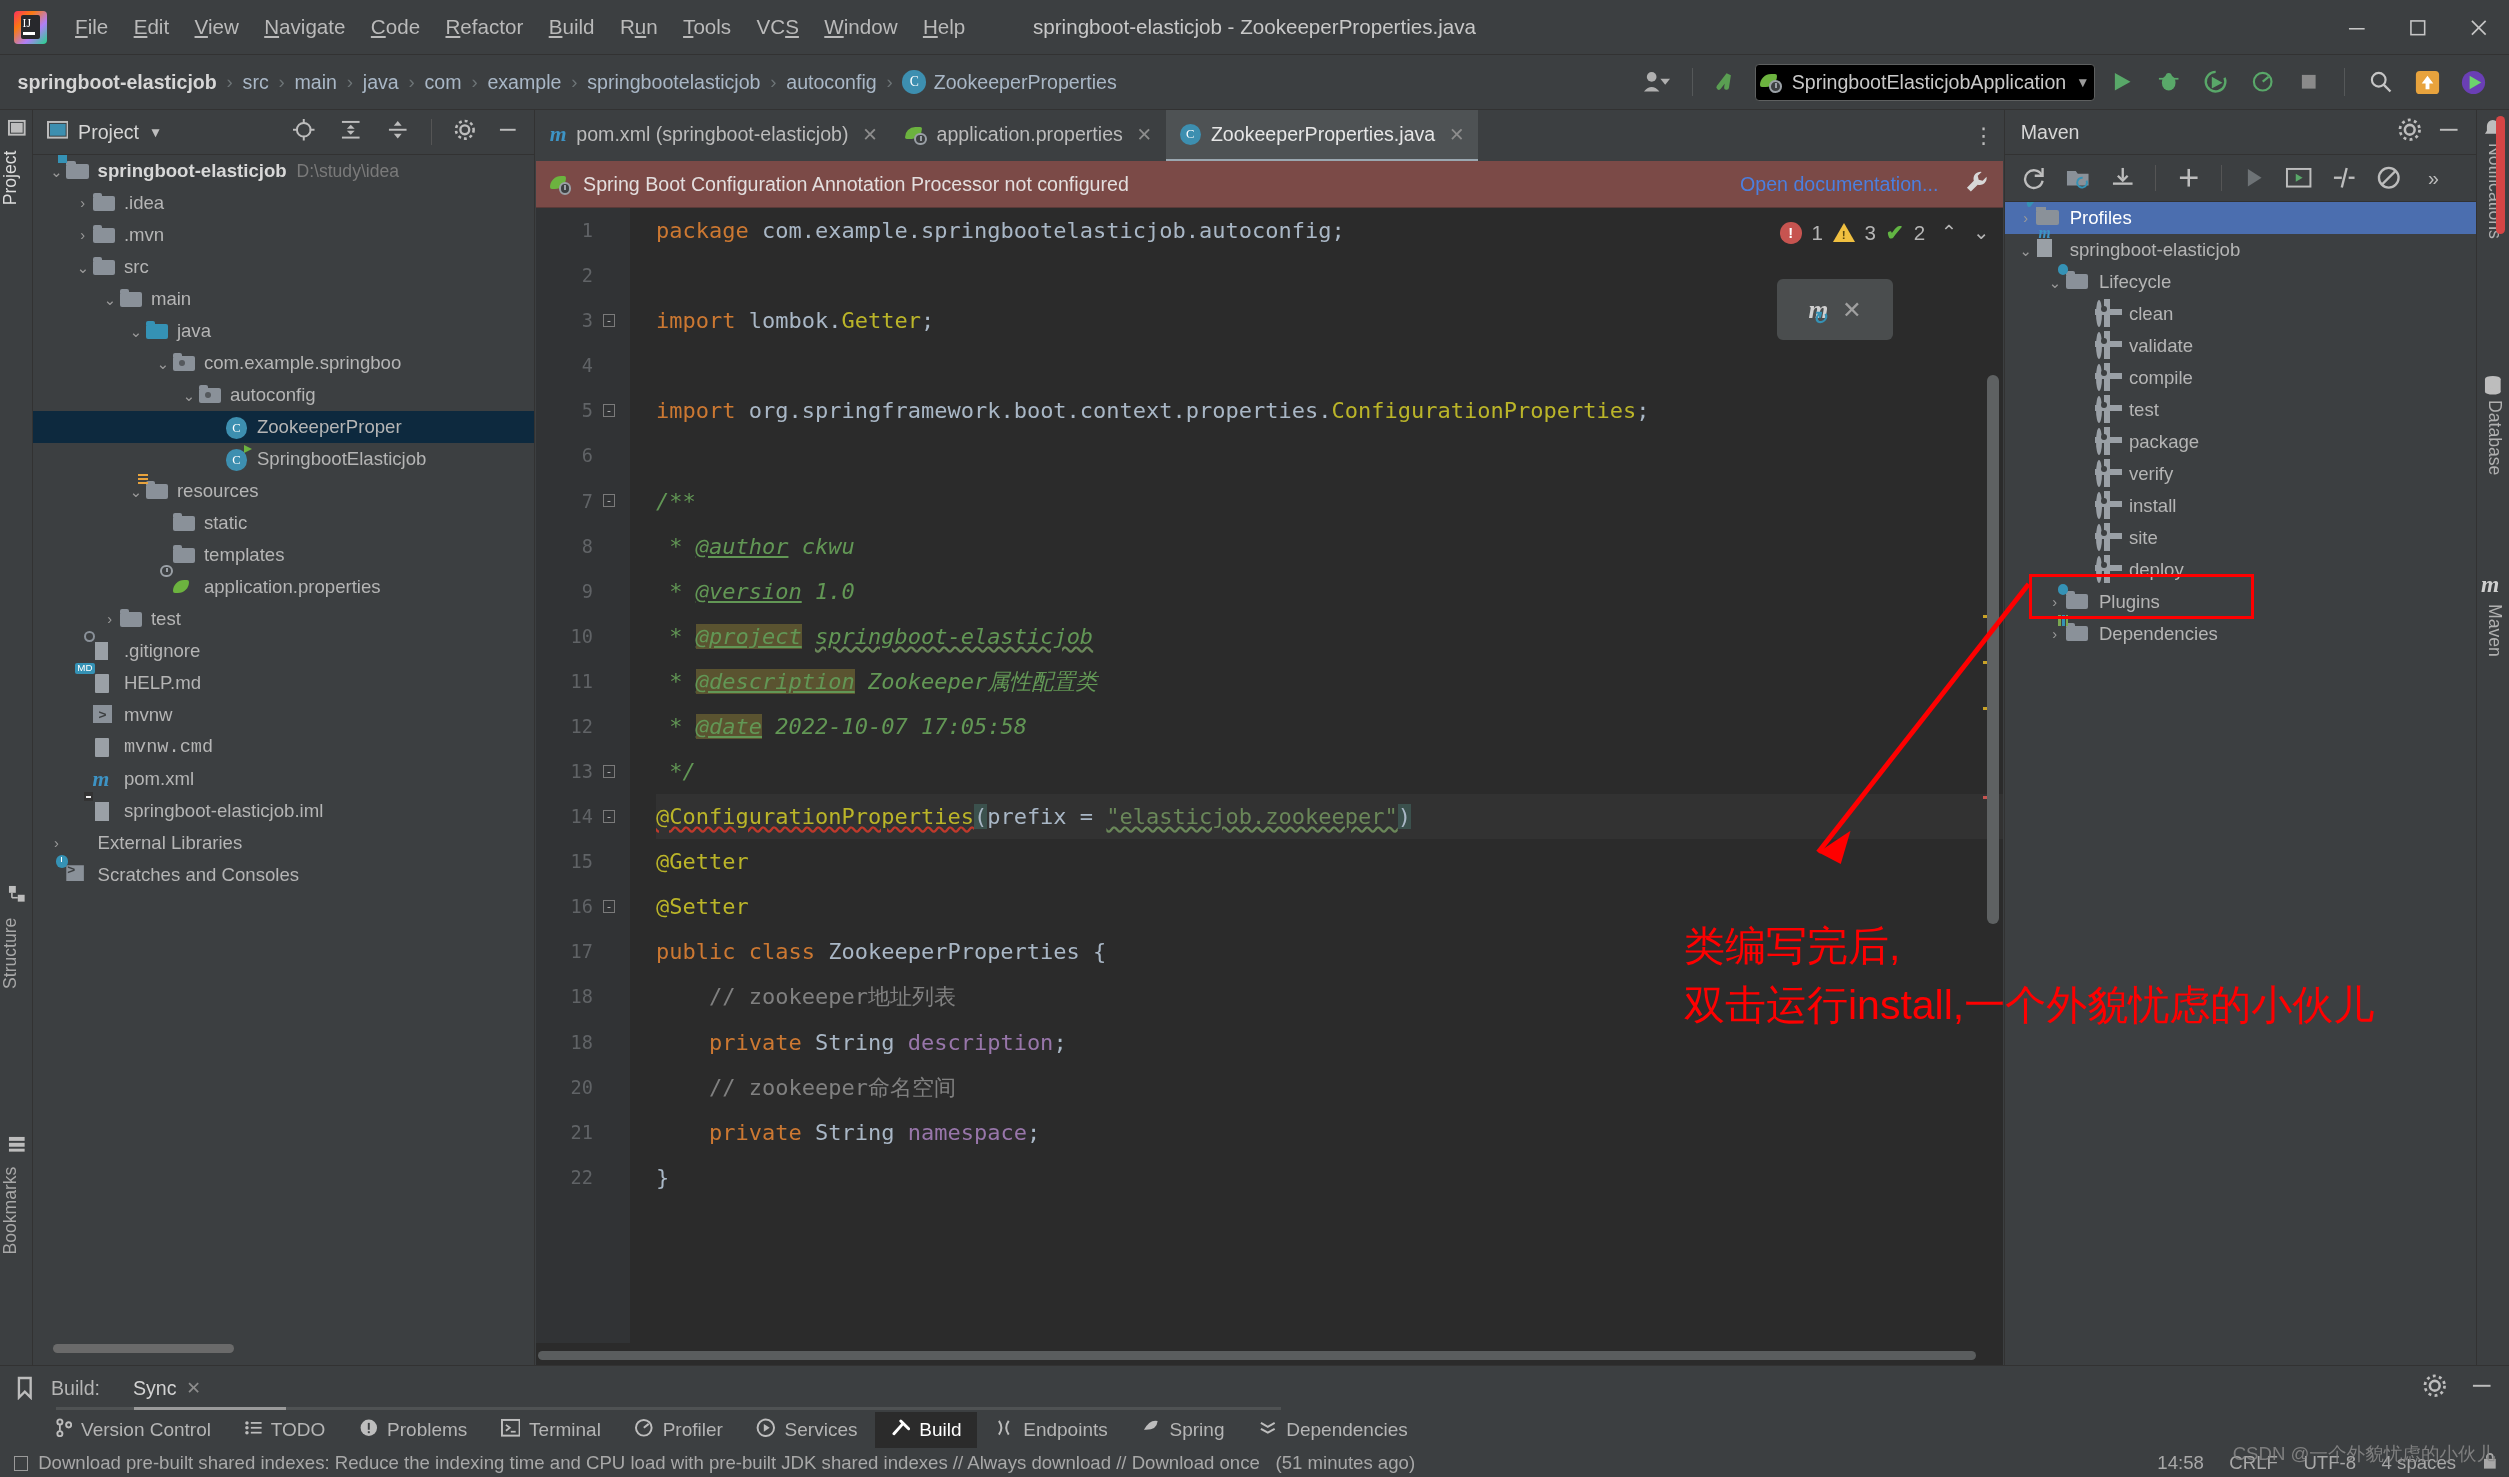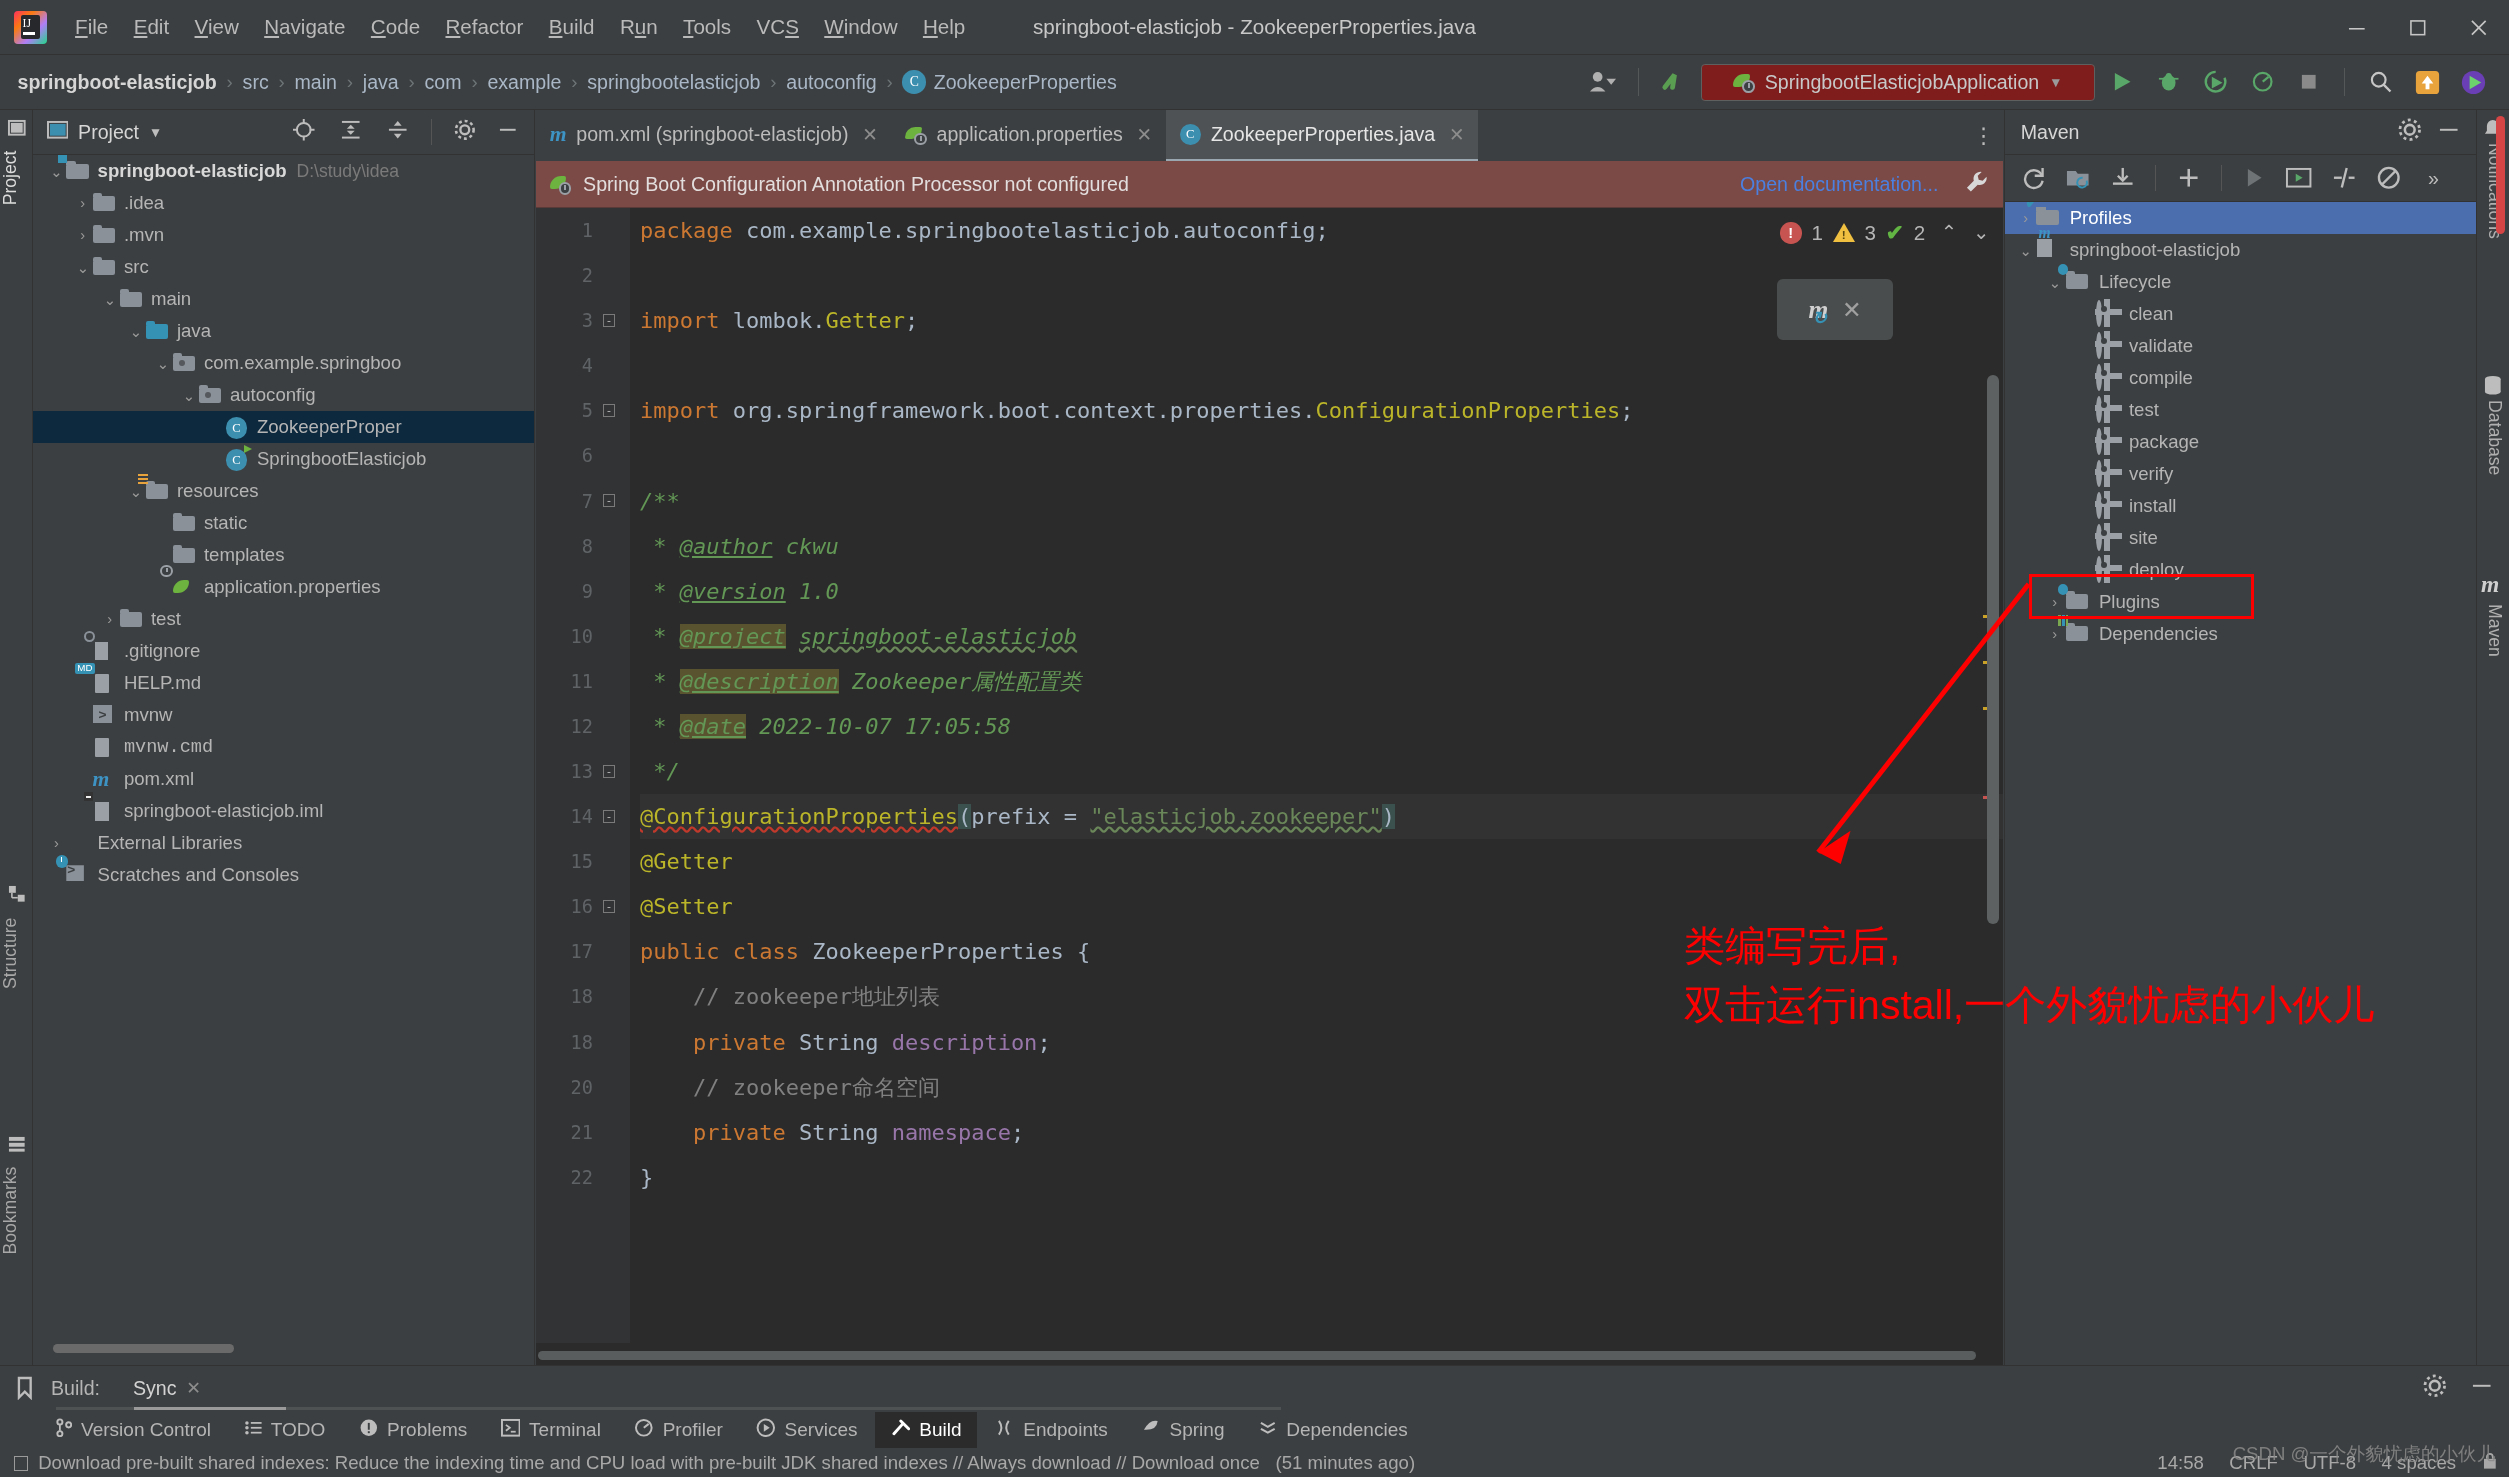--- a/index.html
+++ b/index.html
@@ -46,22 +46,22 @@
   .crumb { font-size: 19.6px; color: #a9b7c6; white-space: nowrap; }
   .crumb.first { font-weight: bold; color: #d6d6d6; }
   .crumb-sep { color: #6e7577; margin: 0 9.8px; font-size: 18.6px; }
   .cls-badge {
     display:inline-flex; align-items:center; justify-content:center;
     width: 23.5px; height: 23.5px; border-radius: 50%; background:#3d8fb0; color:#fff;
     font-size: 13.7px; font-family:"Liberation Serif",serif; margin-right: 7.8px; vertical-align: middle;
   }
   .navright { margin-left: auto; display: flex; align-items: center; padding-right: 15.7px; gap: 7.8px; }
   .runconfig {
-    display:flex; align-items:center; gap:9.8px; height:37px; padding: 0 31px;
-    border:1px solid #5e6060; border-radius:3.9px; background:#7f1d1d; font-size:19.6px; color:#c8c8c8;
+    display:flex; align-items:center; gap:9.8px; height:37px; padding: 0 4px;
+    border:1px solid #5e6060; border-radius:3.9px; background:#000000; font-size:19.6px; color:#c8c8c8;
   }
   .tb-icon { width: 39px; height: 39px; display:flex; align-items:center; justify-content:center; }
   .sep-v { width:1px; height: 27.4px; background:#555859; margin: 0 7.8px; }
 
   
   .leftstrip {
     position: absolute; left: 0; top: 110px; width: 33px; bottom: 112px; background: #3c3f41;
     border-right: 1px solid #323232;
   }
   .vtab {
@@ -177,21 +177,21 @@
   .code-wrap { position:absolute; top:98px; left:0; right:0; bottom:21.6px; background:#2b2b2b; overflow:hidden;}
   .gutter { position:absolute; left:0; top:0; bottom:0; width:94px; background:#313335; }
   .gutter .ln {
     position:absolute; right: 37px; font-family:"DejaVu Sans Mono", monospace; font-size:18.6px; color:#606366;
     text-align:right; width: 49px;
   }
   .fold { position:absolute; right: 13.7px; width:13.7px; height:13.7px; color:#8a8a8a; font-size:13.7px; text-align:center;}
   .fold .box { display:block; width:12.7px; height:12.7px; border:1px solid #7a7a7a; line-height:10.8px; font-size:11.8px; color:#bbb;}
   .codelines { position:absolute; left:104px; top:0; right:0; bottom:0; }
   .cline {
-    position:absolute; left:0; right:0; height:45px; line-height:45px; white-space:pre;
+    position:absolute; left:16px; right:0; height:45px; line-height:45px; white-space:pre;
     font-family:"DejaVu Sans Mono", monospace; font-size: 22px; color:#a9b7c6;
   }
   .cline.hl { background:#323232; }
   .kw { color:#cc7832; }
   .ann { color:#bbb529; }
   .str { color:#6a8759; }
   .cmt { color:#629755; font-style:italic; }
   .cmt2 { color:#808080; }
   .tag { color:#629755; font-style:italic; text-decoration: underline; }
   .tag-hl { background:#5a5330; color:#629755; font-style:italic; text-decoration: underline;}

